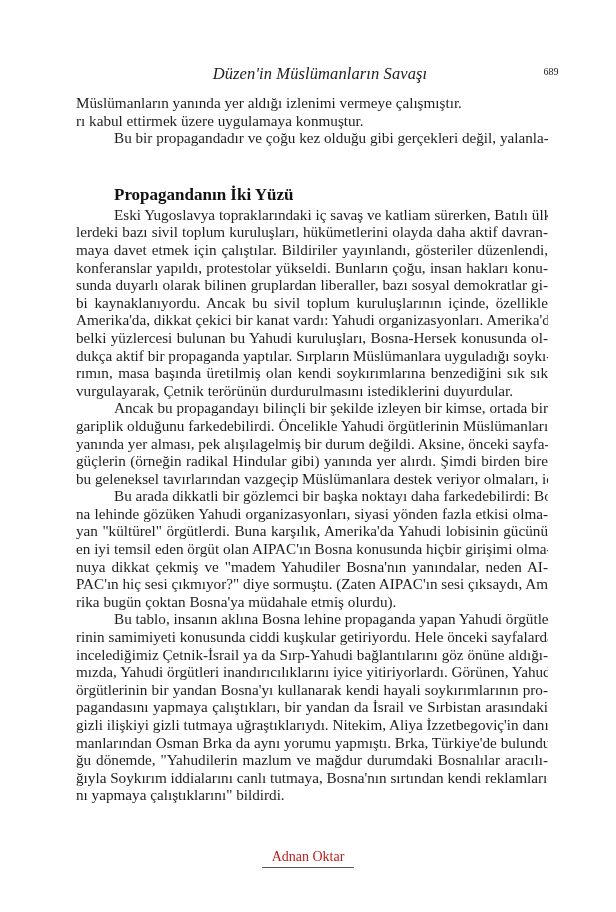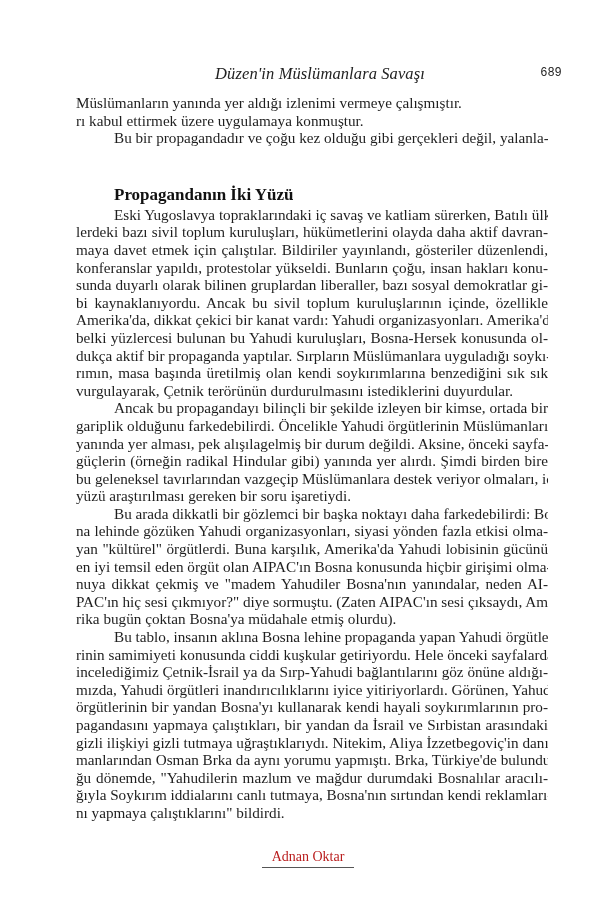--- a/index.html
+++ b/index.html
@@ -2,39 +2,39 @@
 <html><head>
 <meta charset="utf-8">
 <style>
   html, body { margin: 0; padding: 0; background: #ffffff; }
   body { width: 616px; height: 912px; position: relative; overflow: hidden;
          font-family: "Liberation Serif", "DejaVu Serif", serif; color: #1e1e1e; }
   .running-head { position: absolute; top: 64px; left: 0; width: 616px; height: 22px; }
   .running-title { position: absolute; left: 206px; width: 228px; text-align: center;
          font-style: italic; font-size: 16.5px; top: 0; color: #222; letter-spacing: 0.1px; }
   .page-number { position: absolute; left: 538px; width: 26px; text-align: center;
-         font-size: 12px; top: 2px; color: #222; font-family: Liberation Mono, monospace; }
+         font-size: 10px; top: 2px; color: #222; }
   .body { position: absolute; left: 76px; top: 94px; width: 472px; font-size: 15.2px; }
   .line { height: 17.6px; line-height: 17.6px; white-space: nowrap; text-align: justify;
           text-align-last: justify; overflow: hidden; }
   .line.last { text-align-last: left; }
   .line.indent { padding-left: 38px; }
   .gap { height: 25px; }
   .heading { height: 22px; line-height: 22px; padding-left: 38px; font-weight: bold;
              font-size: 17px; color: #111; margin-top: 12px; }
   .footer { position: absolute; top: 848px; left: 262px; width: 92px; text-align: center; }
   .footer-name { font-size: 14px; color: #b91c1c; line-height: 18px; display: block; }
   .footer-rule { height: 1px; background: #555; margin-top: 1px; }
   em { font-style: italic; }
 </style>
 </head>
 <body>
 
 <div class="running-head">
-  <div class="running-title">Düzen'in Müslümanlara Savaşı</div>
+  <div class="running-title">Düzen'in Müslümanların Savaşı</div>
   <div class="page-number">689</div>
 </div>
 
 <div class="body">
   <div id="intro-p0">
       <div class="line last">Müslümanların yanında yer aldığı izlenimi vermeye çalışmıştır.</div>
     </div>
   <div id="intro-p1">
       <div class="line last">rı kabul ettirmek üzere uygulamaya konmuştur.</div>
       <div class="line indent">Bu bir propagandadır ve çoğu kez olduğu gibi gerçekleri değil, yalanla-</div>
@@ -53,21 +53,20 @@
       <div class="line">dukça aktif bir propaganda yaptılar. Sırpların Müslümanlara uyguladığı soykı-</div>
       <div class="line">rımın, masa başında üretilmiş olan kendi soykırımlarına benzediğini sık sık</div>
       <div class="line last">vurgulayarak, Çetnik terörünün durdurulmasını istediklerini duyurdular.</div>
     </div>
   <div id="sec-p1">
       <div class="line indent">Ancak bu propagandayı bilinçli bir şekilde izleyen bir kimse, ortada bir</div>
       <div class="line">gariplik olduğunu farkedebilirdi. Öncelikle Yahudi örgütlerinin Müslümanların</div>
       <div class="line">yanında yer alması, pek alışılagelmiş bir durum değildi. Aksine, önceki sayfa-</div>
       <div class="line">güçlerin (örneğin radikal Hindular gibi) yanında yer alırdı. Şimdi birden bire</div>
       <div class="line">bu geleneksel tavırlarından vazgeçip Müslümanlara destek veriyor olmaları, iç-</div>
-      <div class="line last">yüzü araştırılması gereken bir soru işaretiydi.</div>
     </div>
   <div id="sec-p2">
       <div class="line indent">Bu arada dikkatli bir gözlemci bir başka noktayı daha farkedebilirdi: Bos-</div>
       <div class="line">na lehinde gözüken Yahudi organizasyonları, siyasi yönden fazla etkisi olma-</div>
       <div class="line">yan "kültürel" örgütlerdi. Buna karşılık, Amerika'da Yahudi lobisinin gücünü</div>
       <div class="line">en iyi temsil eden örgüt olan AIPAC'ın Bosna konusunda hiçbir girişimi olma-</div>
       <div class="line">nuya dikkat çekmiş ve "madem Yahudiler Bosna'nın yanındalar, neden AI-</div>
       <div class="line">PAC'ın hiç sesi çıkmıyor?" diye sormuştu. (Zaten AIPAC'ın sesi çıksaydı, Ame-</div>
       <div class="line last">rika bugün çoktan Bosna'ya müdahale etmiş olurdu).</div>
     </div>

